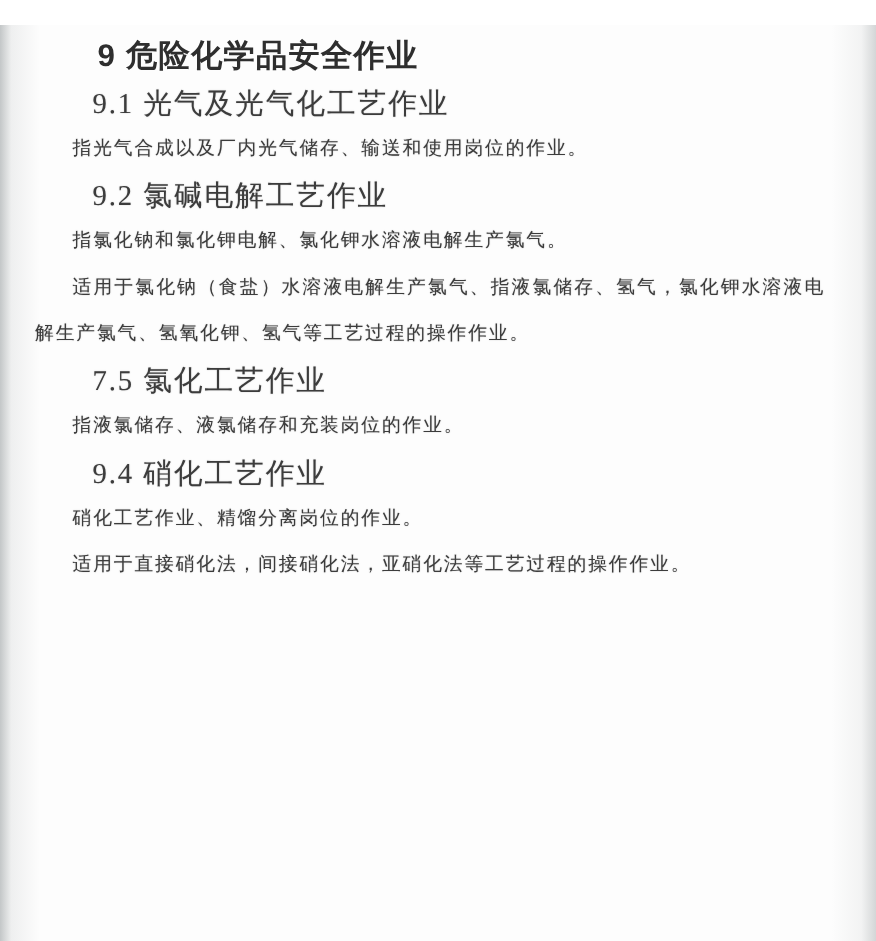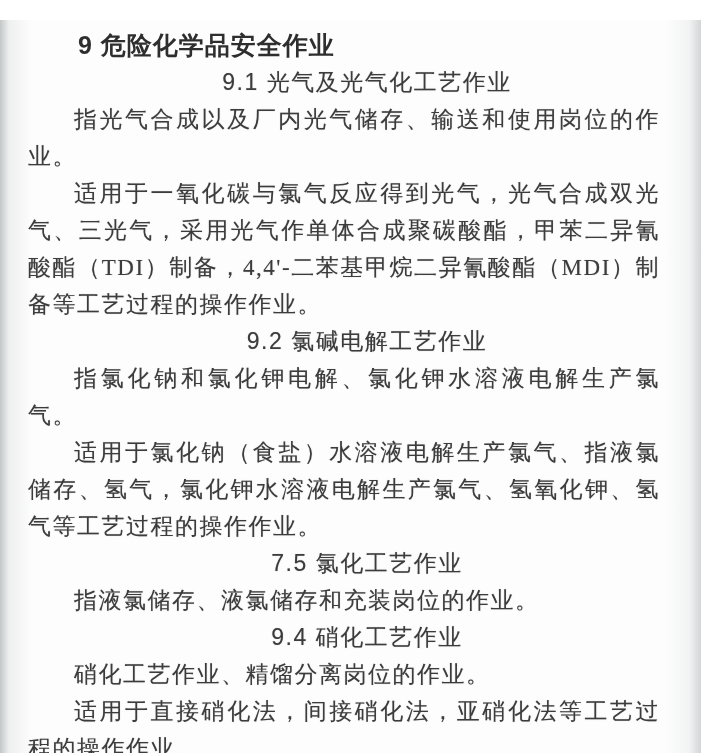--- a/index.html
+++ b/index.html
@@ -32,53 +32,51 @@
     font-weight: bold;
     font-size: 25px;
     line-height: 38px;
     letter-spacing: 1px;
     text-indent: 2em;
     white-space: nowrap;
   }
   .sub-heading {
     margin: 0;
     color: #3c3c3c;
-    font-family: Liberation Sans, sans-serif;
+    font-family: Liberation Serif, serif;
     font-weight: normal;
     font-size: 23px;
     line-height: 37px;
     letter-spacing: 1.5px;
     text-indent: 2em;
     white-space: nowrap;
     text-shadow: 0 0 1px rgba(90,90,90,0.45);
-    text-align: center;
   }
   .body-para {
     margin: 0;
     color: #3c3c3c;
     font-family: "Liberation Serif", "DejaVu Serif", serif;
-    font-size: 23px;
+    font-size: 15px;
     line-height: 37px;
     letter-spacing: 1.5px;
     text-indent: 2em;
     text-align: justify;
     text-shadow: 0 0 1px rgba(90,90,90,0.45);
   }
 </style>
 </head>
 <body>
 
 <div class="page">
 
   <h1 class="doc-title">9 危险化学品安全作业</h1>
 
   <section>
     <h2 class="sub-heading">9.1 光气及光气化工艺作业</h2>
     <p class="body-para">指光气合成以及厂内光气储存、输送和使用岗位的作业。</p>
-    <p class="body-para">适用于一氧化碳与氯气反应得到光气，光气合成双光气、三光气，采用光气作单体合成聚碳酸酯，甲苯二异氰酸酯（TDI）制备，4,4'-二苯基甲烷二异氰酸酯（MDI）制备等工艺过程的操作作业。</p>
   </section>
 
   <section>
     <h2 class="sub-heading">9.2 氯碱电解工艺作业</h2>
     <p class="body-para">指氯化钠和氯化钾电解、氯化钾水溶液电解生产氯气。</p>
     <p class="body-para">适用于氯化钠（食盐）水溶液电解生产氯气、指液氯储存、氢气，氯化钾水溶液电解生产氯气、氢氧化钾、氢气等工艺过程的操作作业。</p>
   </section>
 
   <section>
     <h2 class="sub-heading">7.5 氯化工艺作业</h2>

